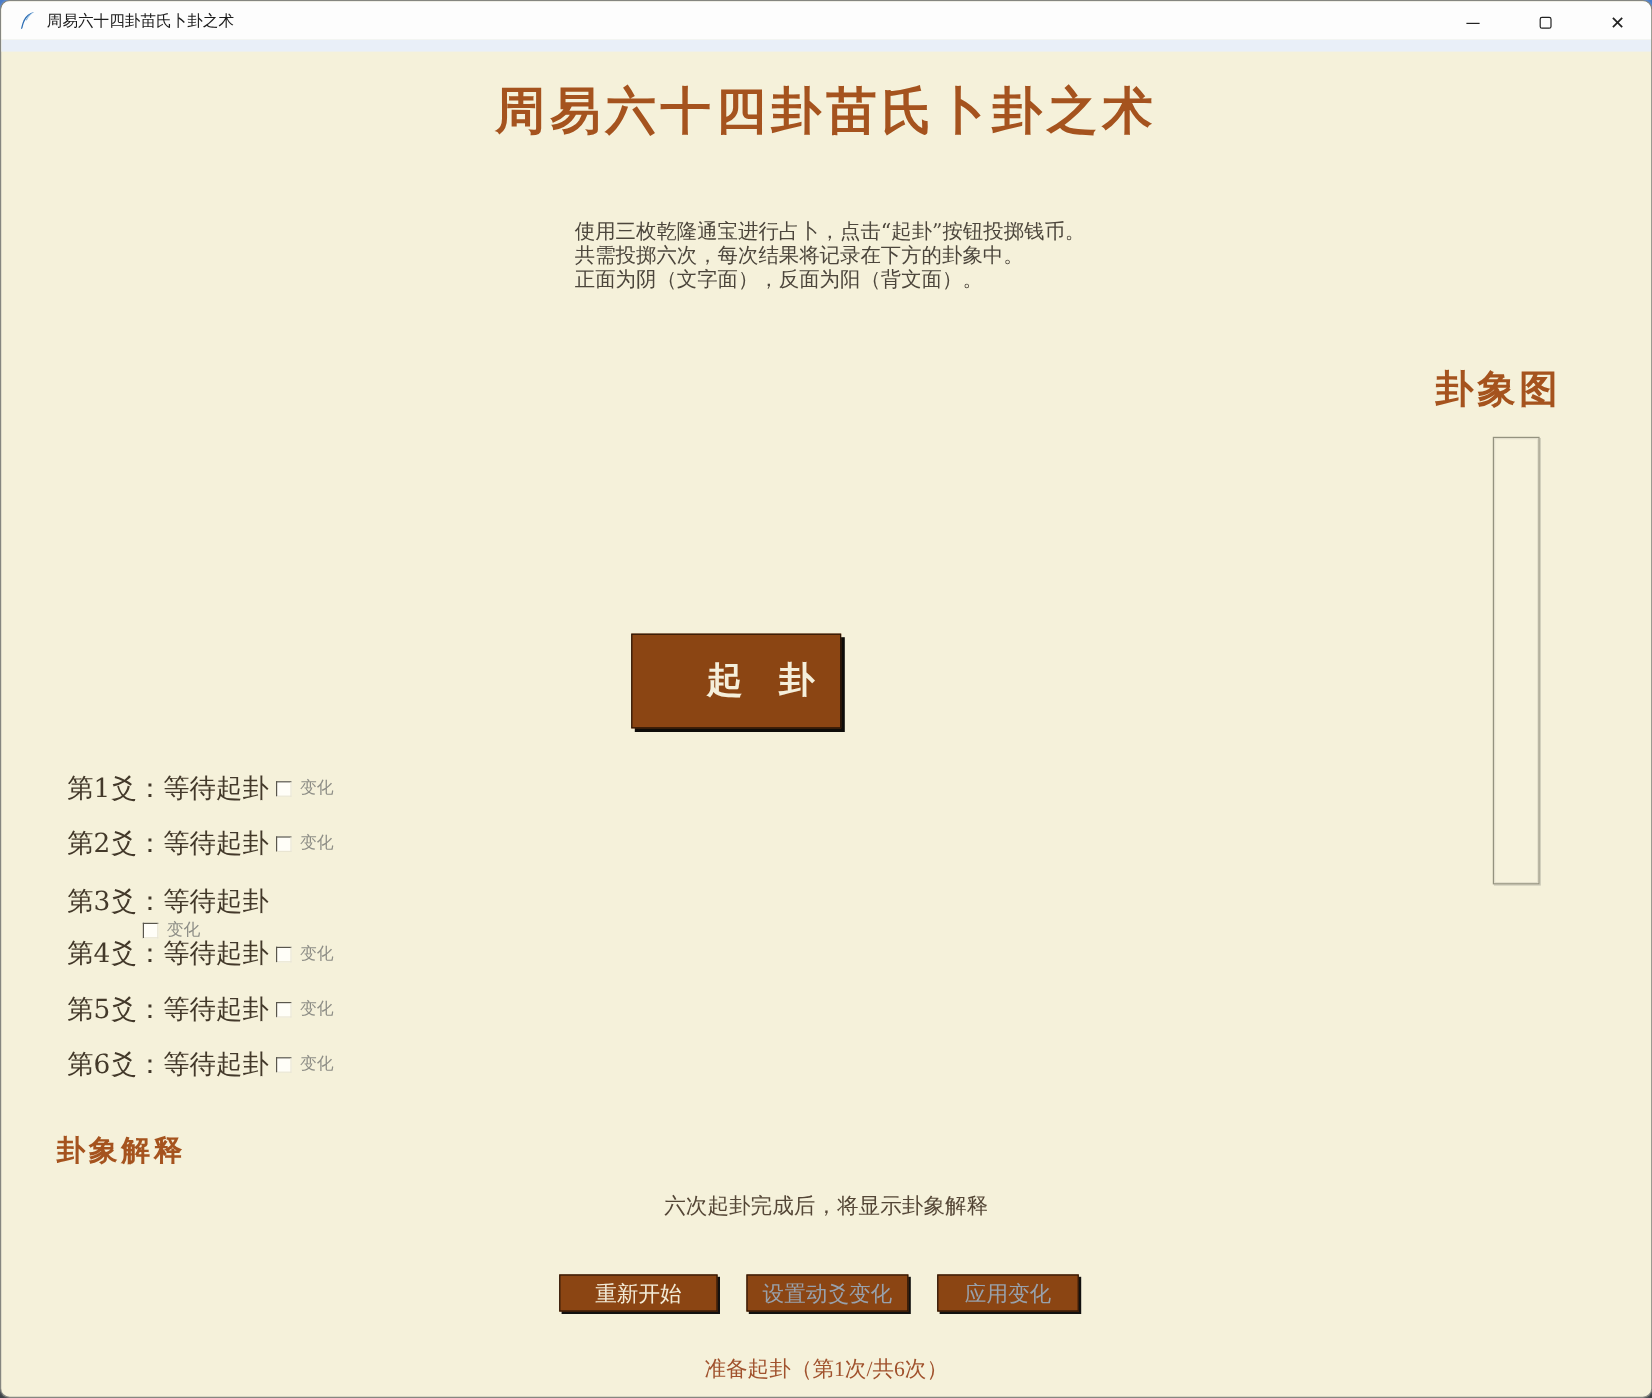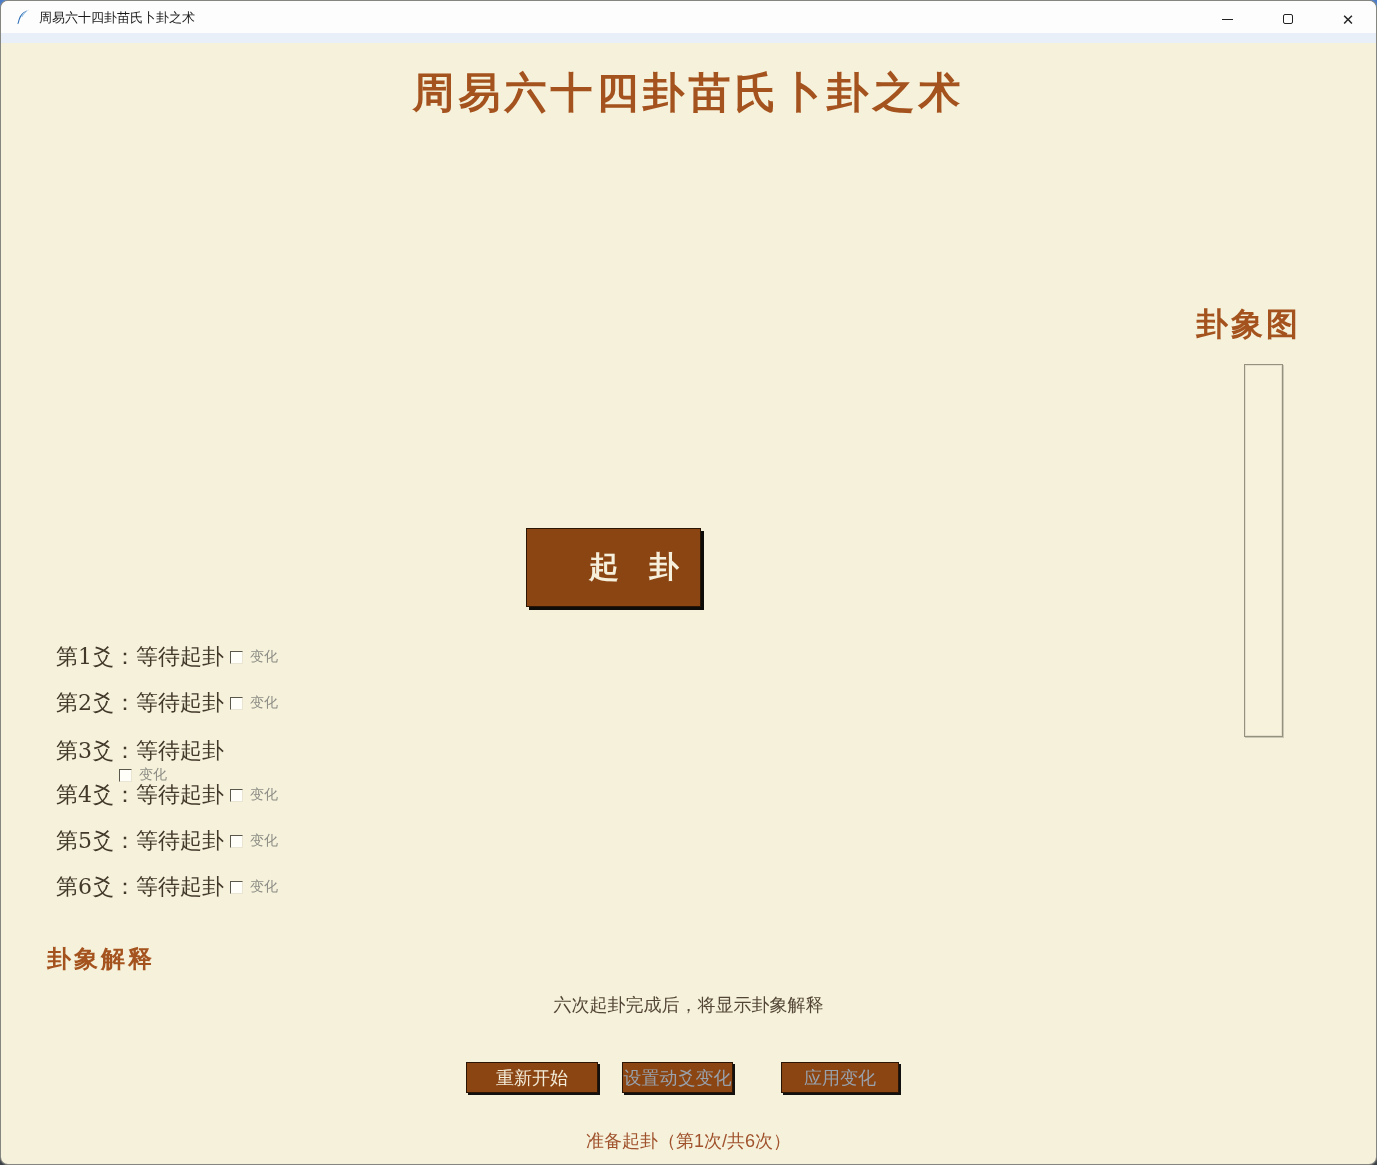--- a/index.html
+++ b/index.html
@@ -69,26 +69,26 @@
 
   
   .btn-small {
     top:1061px; height:31px;
     background:#8b4513; border:1px solid #2b1505;
     box-shadow:2px 2px 0 #121110;
     display:flex; align-items:center; justify-content:center;
     font-family:Liberation Mono, monospace; font-size:18px; color:#f3ecd8; cursor:pointer;
   }
   .btn-restart { left:465px; width:132px; }
-  .btn-setmove { left:621px; width:111px; }
+  .btn-setmove { left:621px; width:135px; }
   .btn-apply   { left:780px; width:118px; }
   .btn-small.disabled { color:#98a1ac; cursor:default; }
 
   
-  .status-text { left:0; right:0; top:1128px; text-align:center; font-family:Liberation Sans, sans-serif; font-size:18px; color:#a0522d; }
+  .status-text { left:0; right:0; top:1128px; text-align:center; font-family:Liberation Serif, serif; font-size:18px; color:#a0522d; }
 </style>
 </head>
 <body>
 
 <div class="window">
 
   <div class="abs titlebar"></div>
   <div class="abs titlebar-strip"></div>
   <svg class="abs app-icon" viewBox="0 0 24 24">
     <path d="M19.5 2.5c-5.5 1.2-9.8 4.6-12 9.3-1 2.2-1.8 4.9-2.4 7.6l-.6 2.4 1.7-1 1-4c.3-1 .7-2.2 1.2-3.3 2-4.6 5.8-8.2 11.1-11z" fill="#2f6fb5"></path>
@@ -100,20 +100,25 @@
   </div>
   <div class="abs win-btn win-btn-max">
     <span class="icon-max"></span>
   </div>
   <div class="abs win-btn win-btn-close">
     <span class="icon-close">✕</span>
   </div>
 
   <div class="abs kai page-title">周易六十四卦苗氏卜卦之术</div>
 
+  <div class="abs instructions">
+    <div>使用三枚乾隆通宝进行占卜，点击“起卦”按钮投掷钱币。</div>
+    <div>共需投掷六次，每次结果将记录在下方的卦象中。</div>
+    <div>正面为阴（文字面），反面为阳（背文面）。</div>
+  </div>
 
   <div class="abs kai panel-title">卦象图</div>
   <div class="abs hex-canvas"></div>
 
   <div class="abs btn-cast">起　卦</div>
 
   <div class="abs yao-row" style="top:643px;">
     <span class="yao-label">第1爻：等待起卦</span>
     <span class="checkbutton">
       <span class="checkbox"></span>

